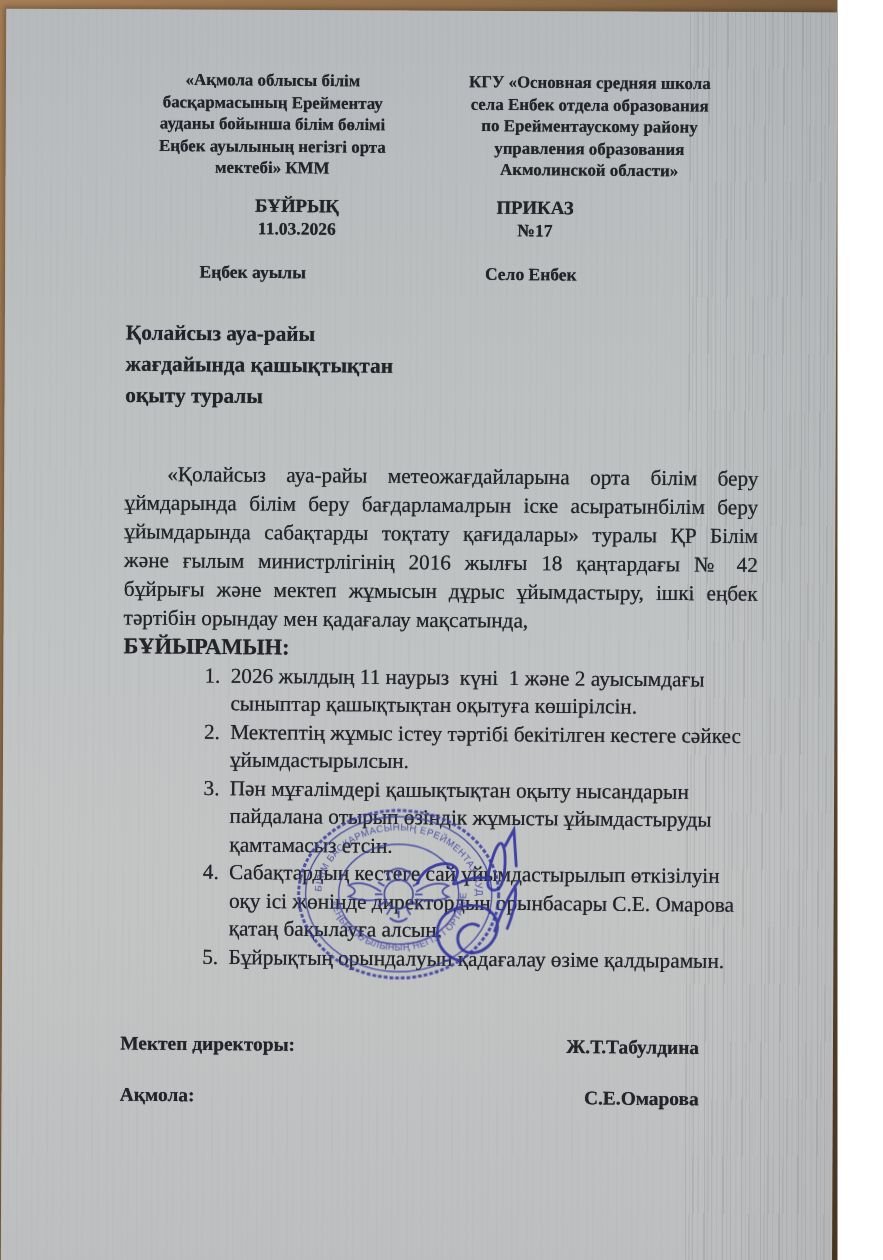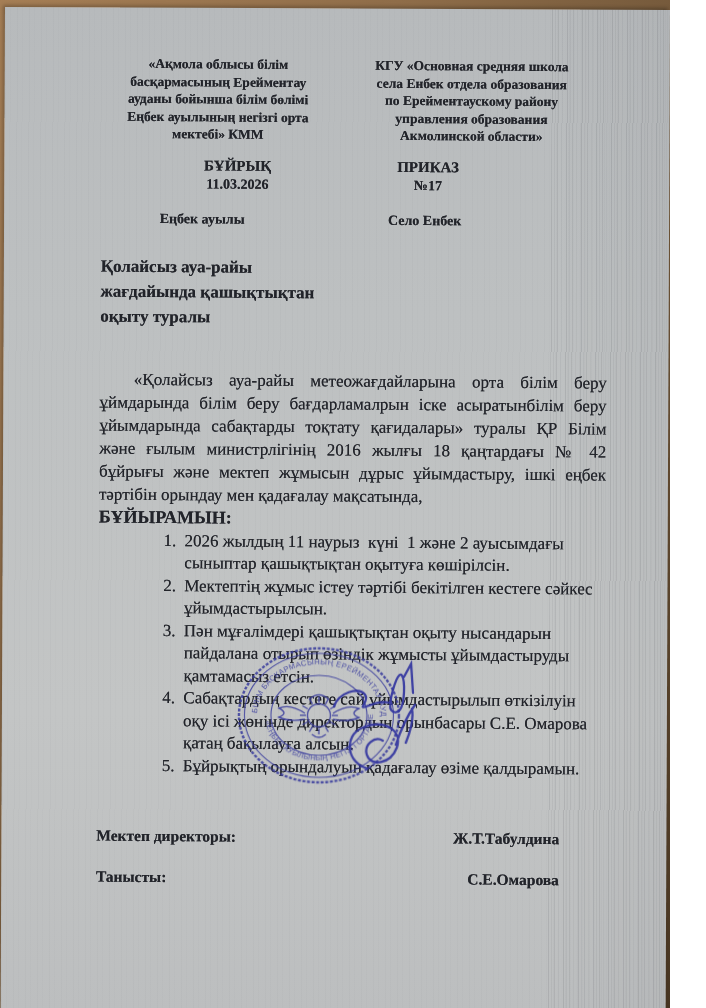--- a/index.html
+++ b/index.html
@@ -103,21 +103,21 @@
         <li>Сабақтардың кестеге сай ұйымдастырылып өткізілуін оқу ісі жөнінде директордың орынбасары С.Е. Омарова қатаң бақылауға алсын.</li>
         <li>Бұйрықтың орындалуын қадағалау өзіме қалдырамын.</li>
       </ol>
 
       <div class="sig-block">
         <div class="sig-row">
           <span>Мектеп директоры:</span>
           <span class="sig-name">Ж.Т.Табулдина</span>
         </div>
         <div class="sig-row">
-          <span>Танысты:</span>
+          <span>Ақмола:</span>
           <span class="sig-name">С.Е.Омарова</span>
         </div>
       </div>
     </div>
 
     <svg class="stamp" width="175" height="155" viewBox="0 0 175 155">
       <g stroke="#3c3f9e" fill="none">
         <ellipse cx="87" cy="75" rx="80" ry="67" stroke-width="2.4" stroke-dasharray="3 1.6"></ellipse>
         <ellipse cx="87" cy="75" rx="74.5" ry="62" stroke-width="1.1"></ellipse>
         <ellipse cx="87" cy="75" rx="48" ry="40" stroke-width="1.1"></ellipse>

